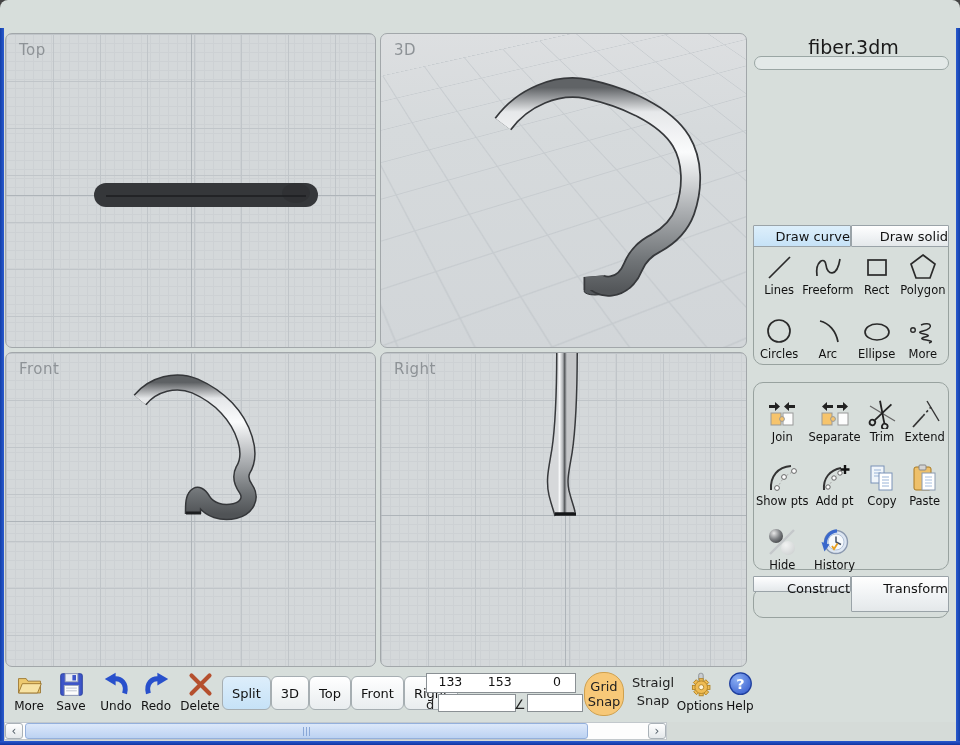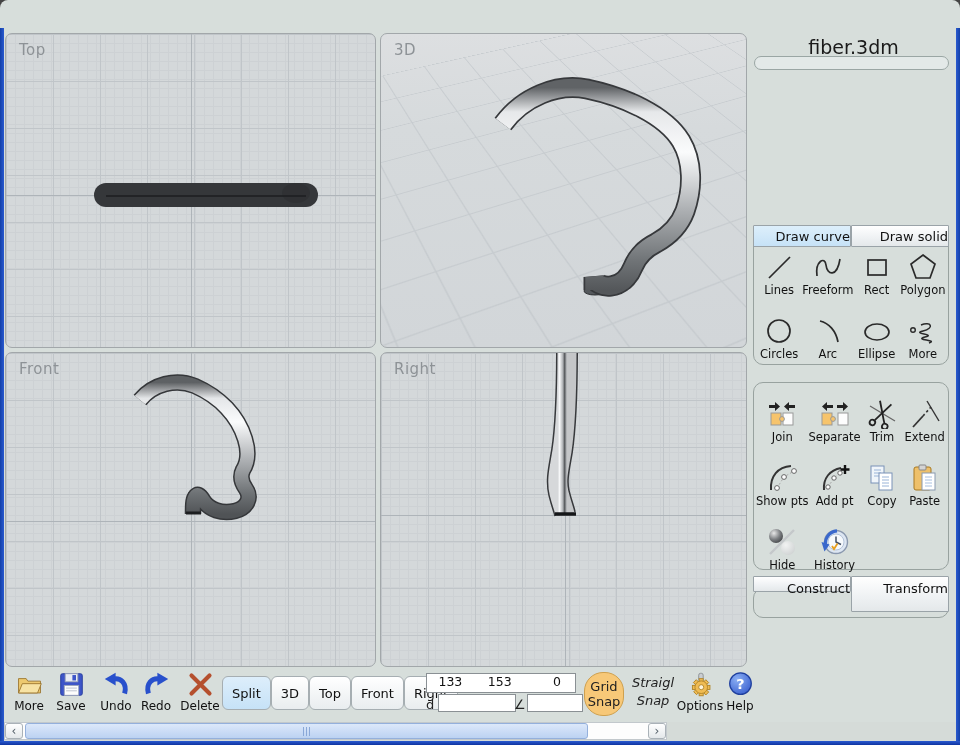--- a/index.html
+++ b/index.html
@@ -88,21 +88,21 @@
     position:absolute;left:422px;top:5px;width:148px;height:18px;border:1px solid #8a9094;background:#fff;
     display:flex;font-size:12.5px;color:#111;
   }
   .coord-box span{flex:1;text-align:right;padding-right:14px;}
   .dim-label{position:absolute;top:29px;font-size:13px;color:#222;}
   .dim-input{position:absolute;top:26px;height:16px;border:1px solid #8a9094;background:#fff;font-size:12px;padding:0 3px;}
   .snap-btn{
     position:absolute;left:580px;top:4px;width:40px;height:44px;border:1px solid #cfa04e;border-radius:19px;
     background:#f7c878;font-size:13px;color:#222;text-align:center;display:flex;align-items:center;box-sizing:border-box;
   }
-  .snap-txt{position:absolute;left:624px;top:6px;width:50px;font-size:13px;color:#222;text-align:center;line-height:18px;font-style:italic;}
+  .snap-txt{position:absolute;left:624px;top:6px;width:50px;font-size:13px;color:#222;text-align:center;line-height:18px;}
   
   .scrollbar{position:absolute;left:4px;top:722px;width:952px;height:19px;background:#d5dbd8;}
   .sb-track{position:absolute;left:0;top:0;width:663px;height:18px;background:#fdfdfd;border:1px solid #c2c8cc;box-sizing:border-box;}
   .sb-btn{
     position:absolute;top:1px;width:18px;height:16px;border:1px solid #aab2b8;border-radius:3px;
     background:linear-gradient(180deg,#fff,#e4e8ea);text-align:center;line-height:14px;font-size:12px;color:#55606a;box-sizing:border-box;
   }
   .sb-thumb{
     position:absolute;left:21px;top:1px;width:563px;height:16px;border:1px solid #94b0dc;border-radius:3px;
     background:linear-gradient(180deg,#dce8fa,#bcd2f2);box-sizing:border-box;

